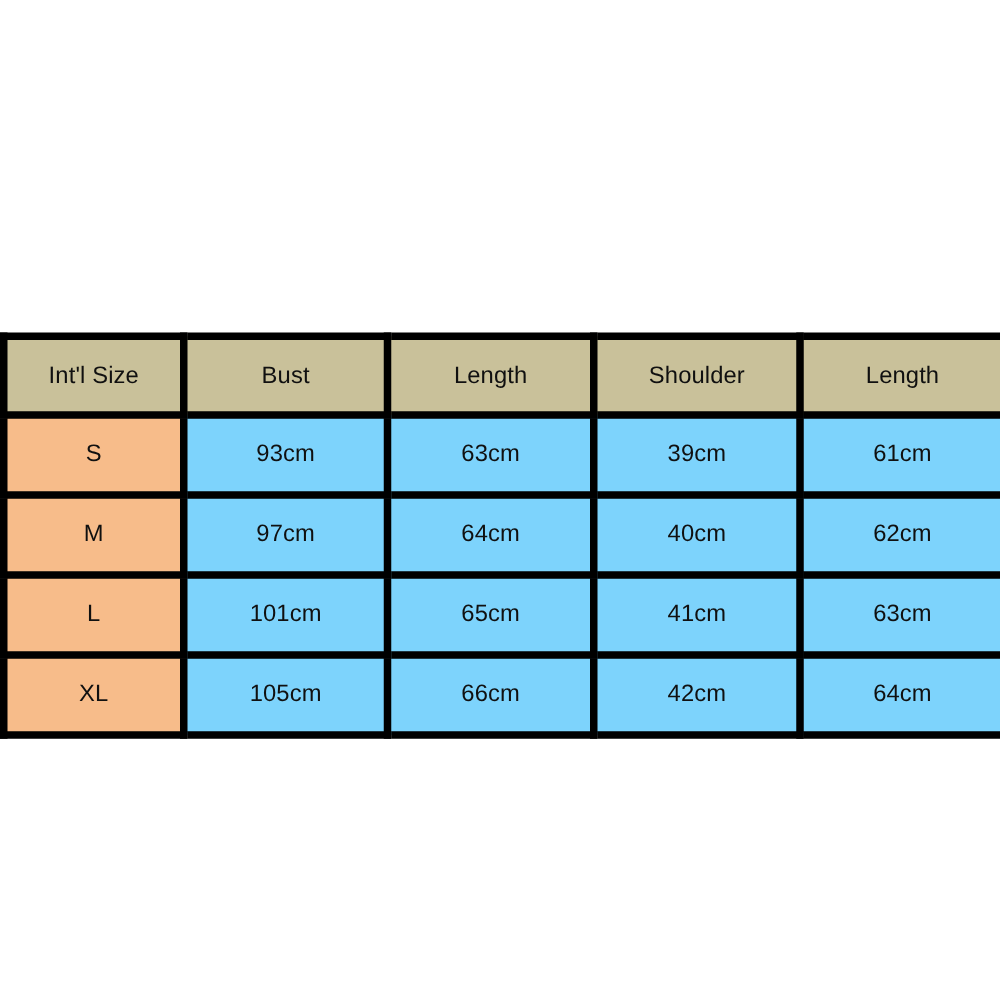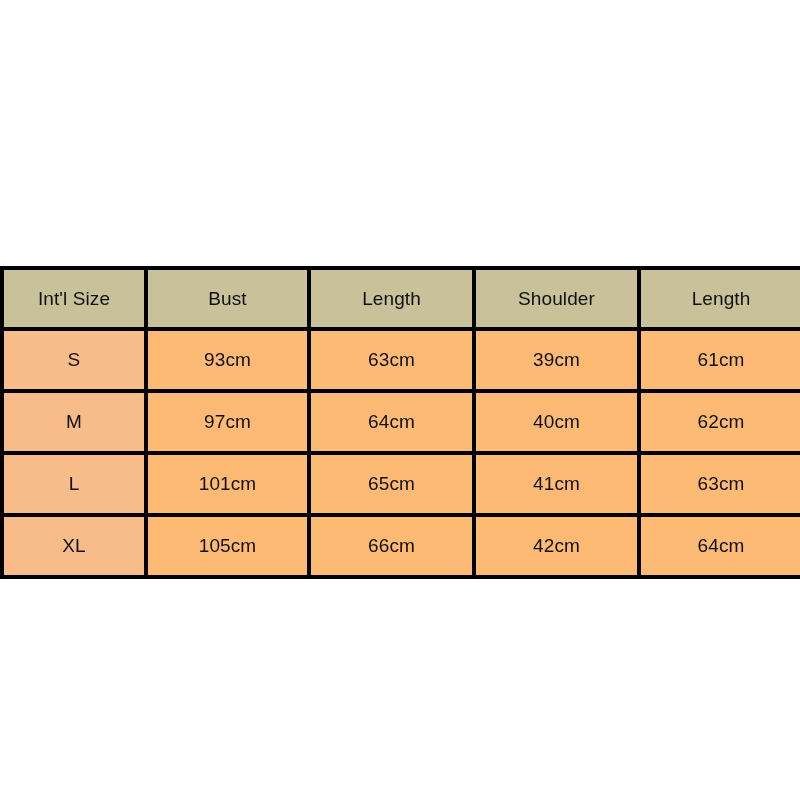--- a/index.html
+++ b/index.html
@@ -24,21 +24,21 @@
 
   table.size-chart {
     border-collapse: collapse;
     table-layout: fixed;
     width: 801px;
     margin-left: 0px;
   }
 
   table.size-chart td,
   table.size-chart th {
-    border: 4px solid #000000;
+    border: 6px solid #000000;
     text-align: center;
     vertical-align: middle;
     padding: 0;
     font-weight: normal;
     color: #101010;
     letter-spacing: 0.1px;
   }
 
   
   col.c-size     { width: 144px; }
@@ -47,21 +47,21 @@
   col.c-shoulder { width: 165px; }
   col.c-length   { width: 164px; }
 
   thead th {
     background: #c9c19a;
     height: 57px;
     font-size: 19px;
   }
 
   tbody td {
-    background: #fdba74;
+    background: #7dd3fc;
     height: 58px;
     font-size: 19px;
   }
 
   tbody td.size-cell {
     background: #f7bc8a;
   }
 </style>
 </head>
 <body>

